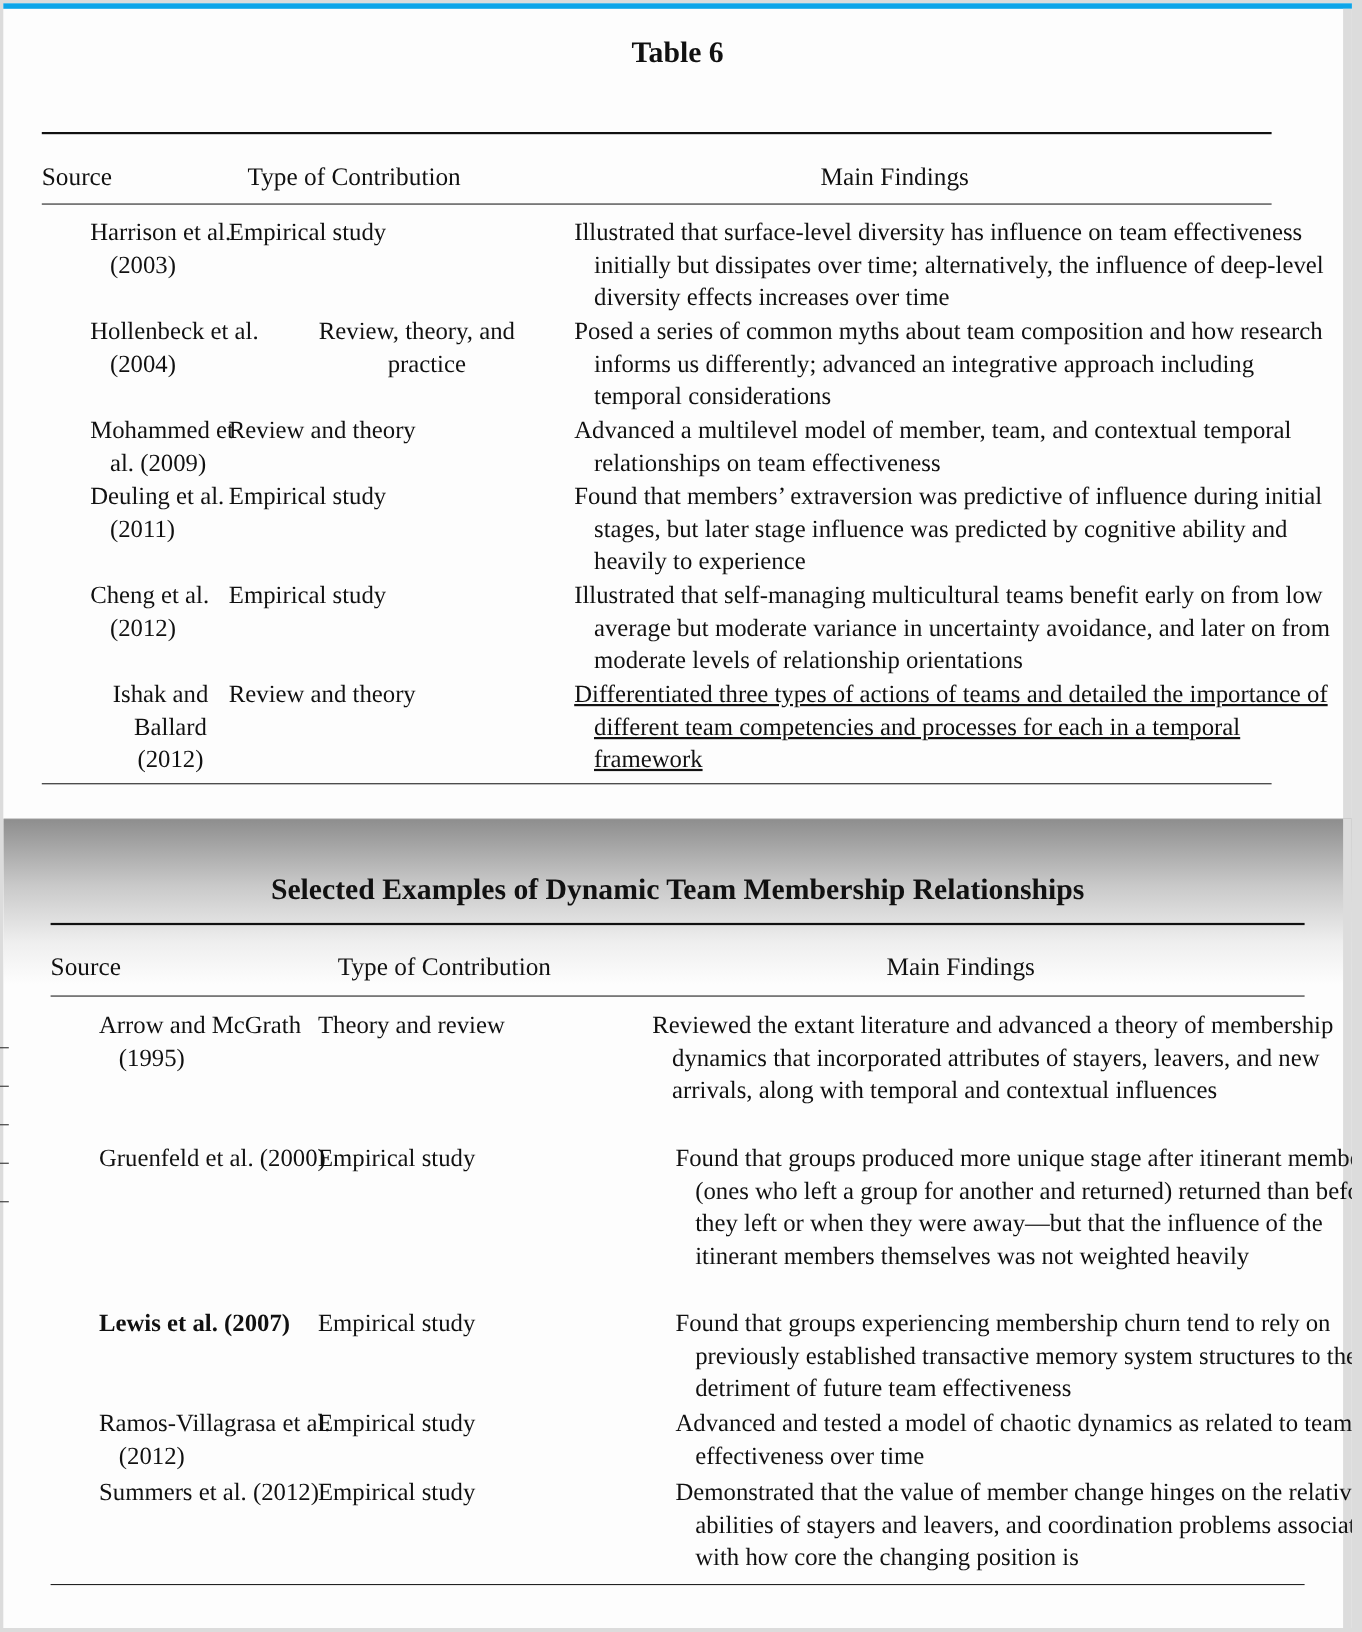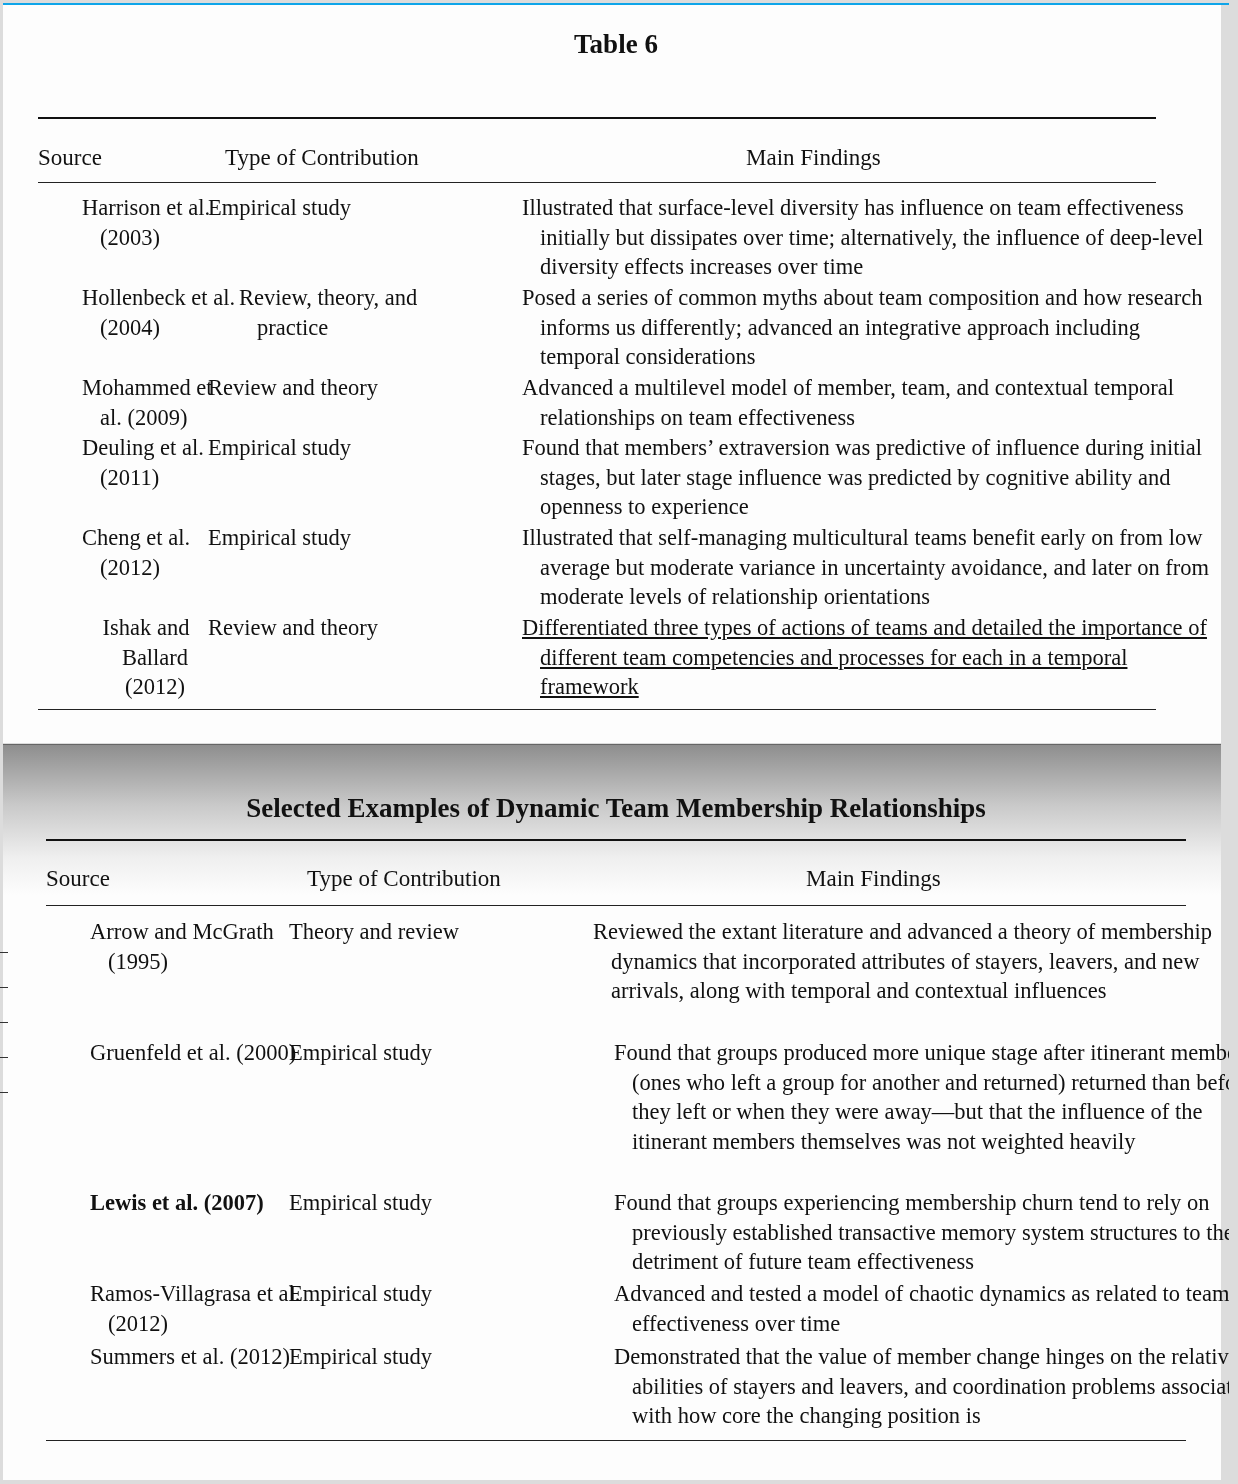--- a/index.html
+++ b/index.html
@@ -3,21 +3,21 @@
 <meta charset="utf-8">
 <style>
   html, body { margin:0; padding:0; }
   body {
     width:1238px; height:1484px; position:relative; overflow:hidden;
     background:#dcdcdc;
     font-family:"Liberation Serif", "DejaVu Serif", serif;
     color:#111;
   }
   .pane { position:absolute; background:#fdfdfd; }
-  #pane1 { left:3px; top:3px; width:1226px; height:738px; border-top:2px solid #0ea5e9; }
+  #pane1 { left:3px; top:3px; width:1226px; height:738px; border-top:5px solid #0ea5e9; }
   #pane2 { left:3px; top:744px; width:1226px; height:736px; overflow:hidden; }
   #pane2 .shade {
     position:absolute; left:0; top:0; width:100%; height:150px;
     background:linear-gradient(to bottom, #8e8e8e 0%, #c9c9c9 40%, #efefef 75%, rgba(253,253,253,0) 100%);
     border-top:1px solid #666;
   }
   .scroll-track { position:absolute; right:0; top:0; width:8px; height:100%; background:#dcdcdc; }
   .left-marks { position:absolute; left:0; top:952px; width:4px; }
   .left-marks div { height:1px; background:#333; width:8px; margin-bottom:34px; }
 
@@ -44,32 +44,32 @@
   <div class="hdr" style="left:743px; top:140px;">Main Findings</div>
   <div class="rule thin" style="left:35px; width:1118px; top:177px;"></div>
 
   <div class="row" style="top:188px; left:0; width:1226px;">
     <div class="cell hang" style="left:35px; width:150px;">Harrison et al. (2003)</div>
     <div class="cell" style="left:205px; width:240px;">Empirical study</div>
     <div class="cell hang" style="left:475px; width:685px;">Illustrated that surface-level diversity has influence on team effectiveness initially but dissipates over time; alternatively, the influence of deep-level diversity effects increases over time</div>
   </div>
   <div class="row" style="top:278px; left:0; width:1226px;">
     <div class="cell hang" style="left:35px; width:150px;">Hollenbeck et al. (2004)</div>
-    <div class="cell hang" style="left:192px; width:220px;">Review, theory, and practice</div>
+    <div class="cell hang" style="left:213px; width:220px;text-align:center;">Review, theory, and practice</div>
     <div class="cell hang" style="left:475px; width:685px;">Posed a series of common myths about team composition and how research informs us differently; advanced an integrative approach including temporal considerations</div>
   </div>
   <div class="row" style="top:368px; left:0; width:1226px;">
     <div class="cell hang" style="left:35px; width:135px;">Mohammed et al. (2009)</div>
     <div class="cell" style="left:205px; width:240px;">Review and theory</div>
     <div class="cell hang" style="left:475px; width:640px;">Advanced a multilevel model of member, team, and contextual temporal relationships on team effectiveness</div>
   </div>
   <div class="row" style="top:428px; left:0; width:1226px;">
     <div class="cell hang" style="left:35px; width:150px;">Deuling et al. (2011)</div>
     <div class="cell" style="left:205px; width:240px;">Empirical study</div>
-    <div class="cell hang" style="left:475px; width:685px;">Found that members’ extraversion was predictive of influence during initial stages, but later stage influence was predicted by cognitive ability and openness to experience</div>
+    <div class="cell hang" style="left:475px; width:685px;">Found that members’ extraversion was predictive of influence during initial stages, but later stage influence was predicted by cognitive ability and heavily to experience</div>
   </div>
   <div class="row" style="top:518px; left:0; width:1226px;">
     <div class="cell hang" style="left:35px; width:150px;">Cheng et al. (2012)</div>
     <div class="cell" style="left:205px; width:240px;">Empirical study</div>
     <div class="cell hang" style="left:475px; width:685px;">Illustrated that self-managing multicultural teams benefit early on from low average but moderate variance in uncertainty avoidance, and later on from moderate levels of relationship orientations</div>
   </div>
   <div class="row" style="top:608px; left:0; width:1226px;">
     <div class="cell hang" style="left:35px; width:110px;text-align:center;">Ishak and Ballard (2012)</div>
     <div class="cell" style="left:205px; width:240px;">Review and theory</div>
     <div class="cell hang" style="left:475px; width:685px;text-decoration:underline;">Differentiated three types of actions of teams and detailed the importance of different team competencies and processes for each in a temporal framework</div>

